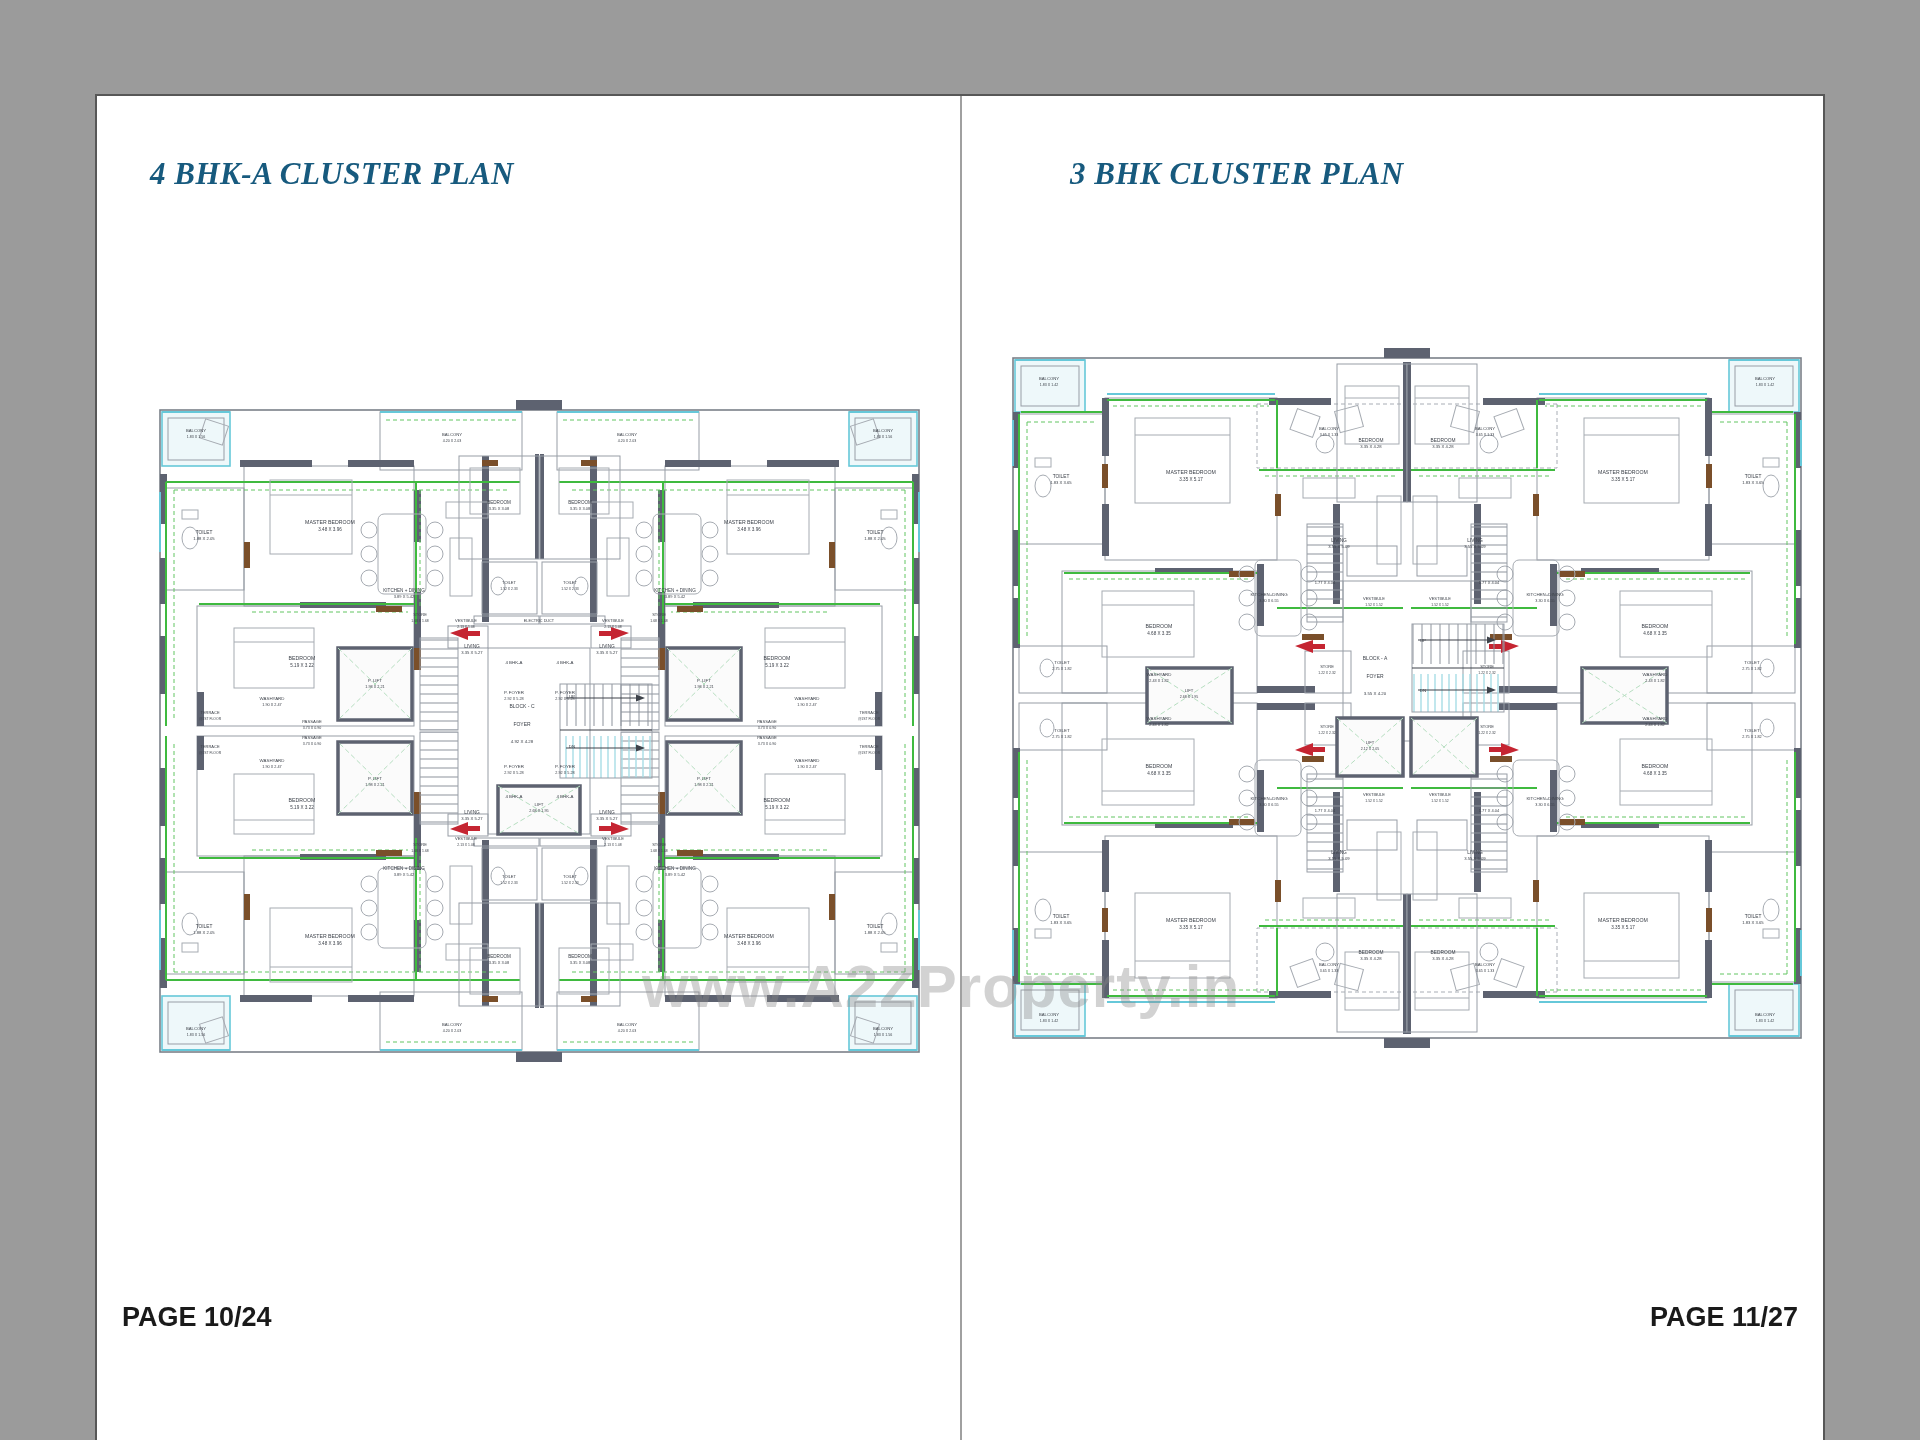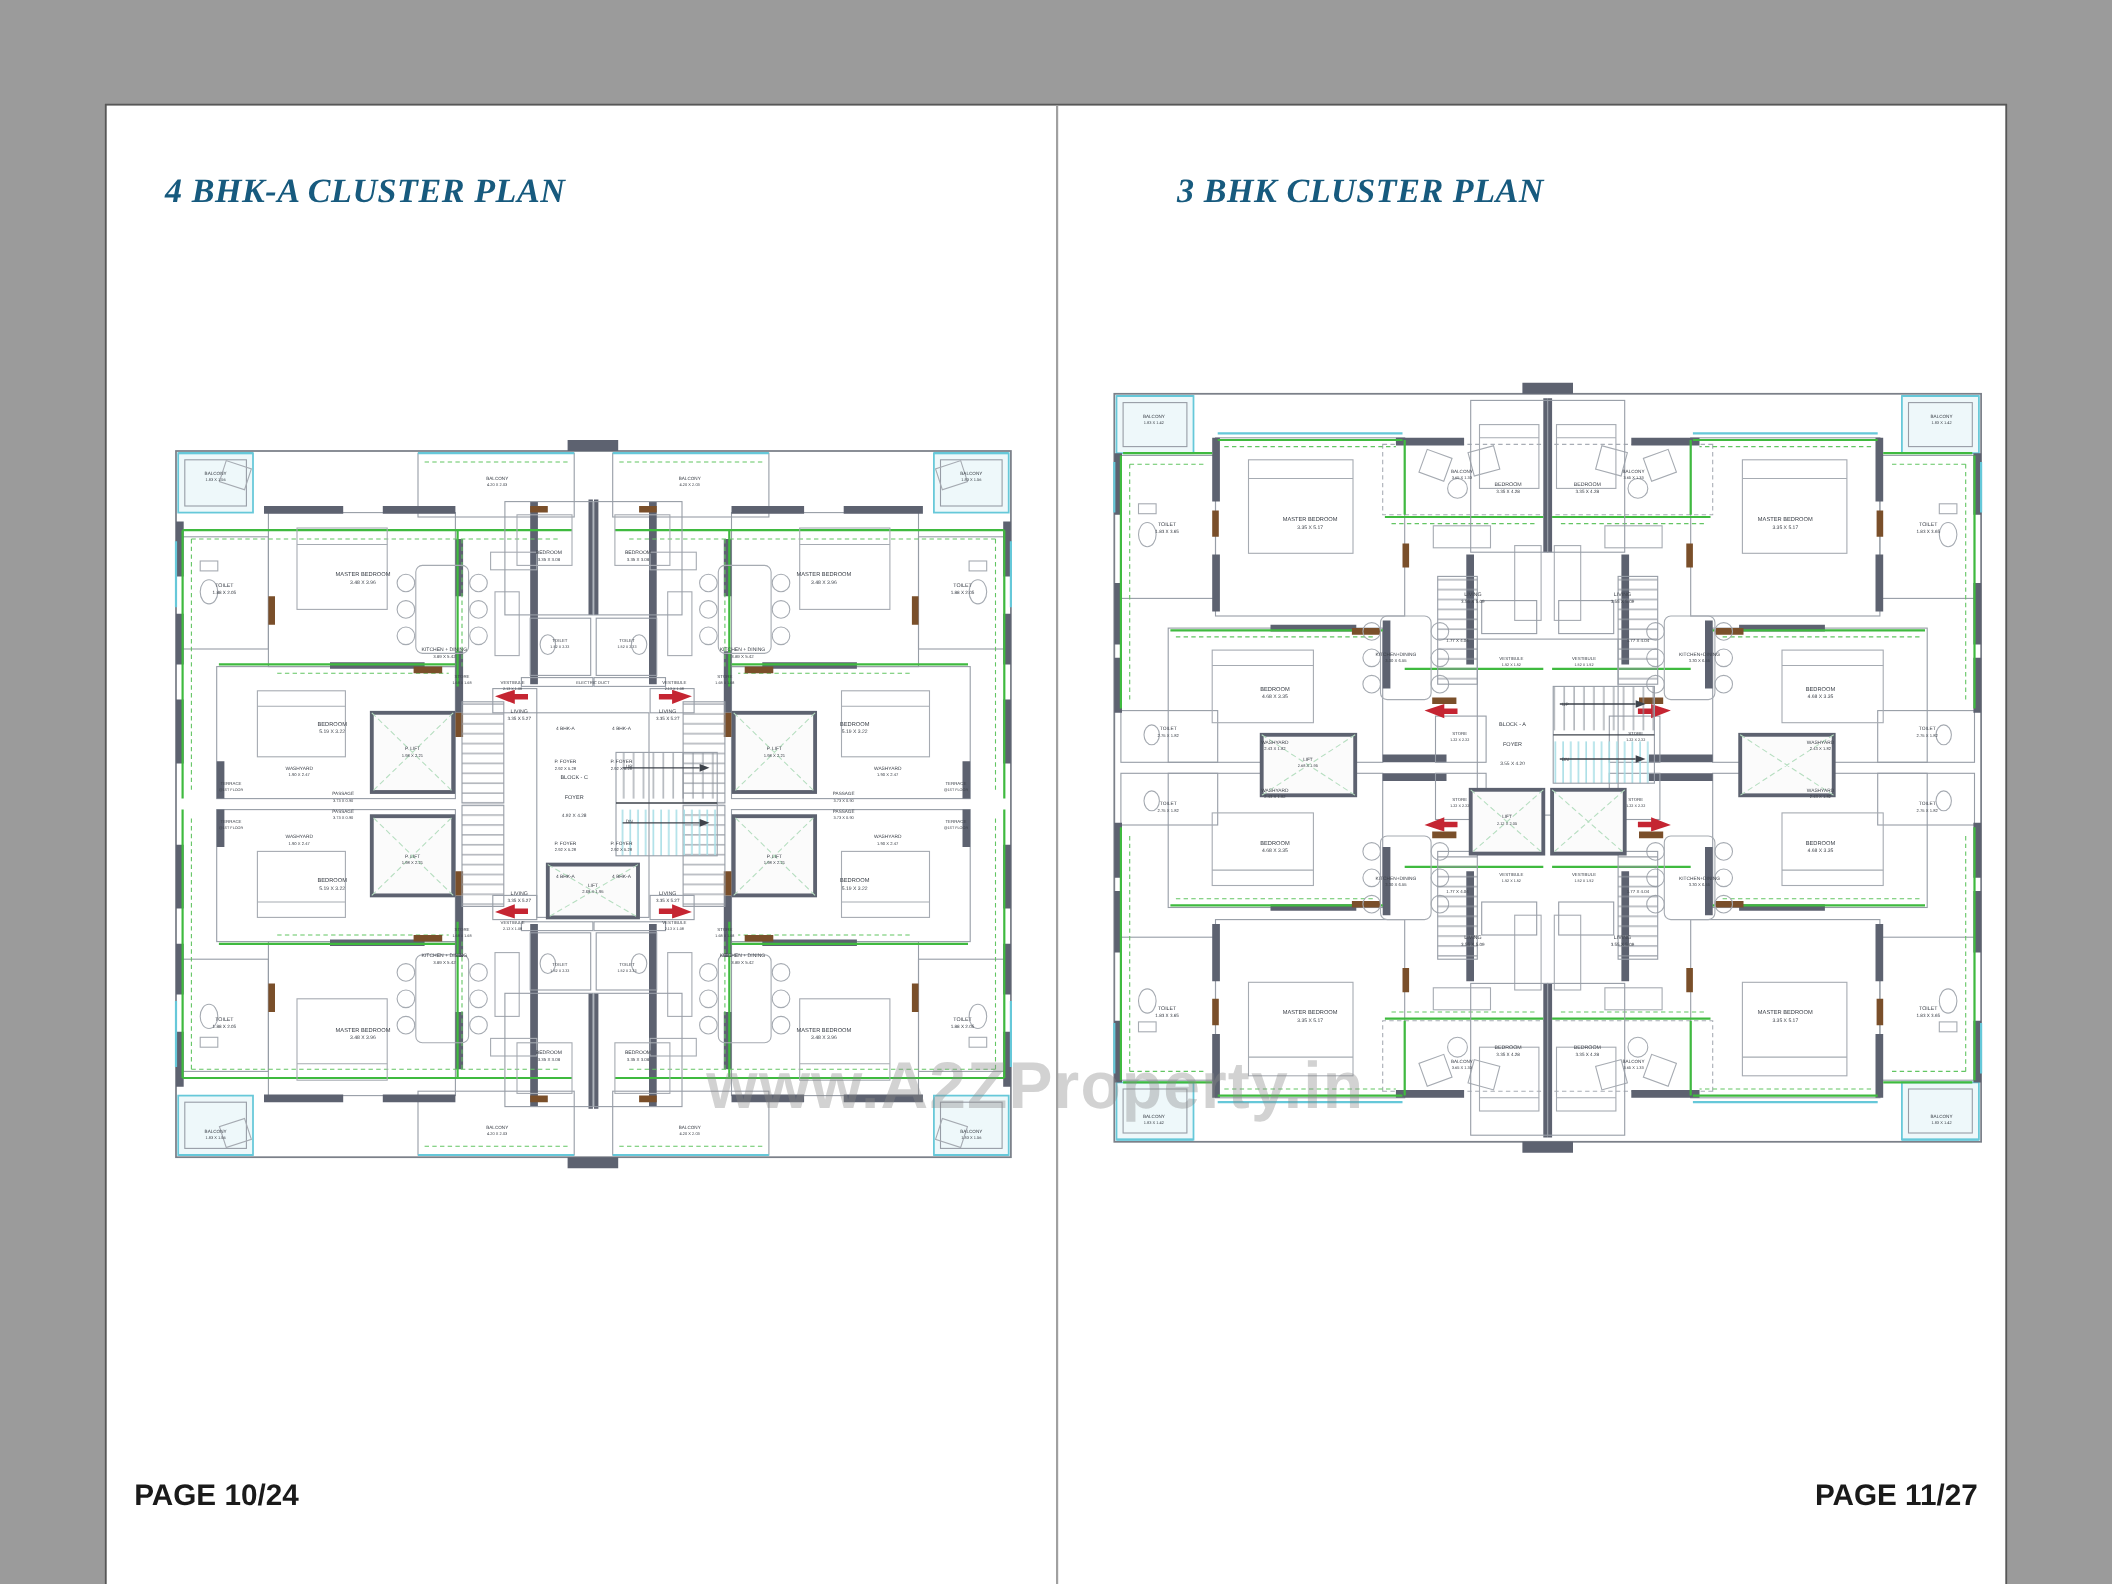--- a/index.html
+++ b/index.html
@@ -14,21 +14,21 @@
   }
   .divider{position:absolute;left:863px;top:0;bottom:0;width:2px;background:#a0a0a0;}
   .page-title{
     position:absolute;top:60px;margin:0;
     font-family:"Liberation Serif",serif;font-style:italic;font-weight:bold;
     font-size:31px;letter-spacing:.5px;color:var(--title,#175a7e);white-space:nowrap;
   }
   .title-left{left:53px;}
   .title-right{left:973px;}
   .page-footer{
-    position:absolute;top:1206px;font-weight:bold;font-size:27px;color:#1a1a1a;white-space:nowrap;margin-top:42px;
+    position:absolute;top:1206px;font-weight:bold;font-size:27px;color:#1a1a1a;white-space:nowrap;
   }
   .footer-left{left:25px;}
   .footer-right{right:25px;}
   .plan{position:absolute;}
   .plan-4bhk{left:55px;top:300px;width:775px;height:670px;}
   .plan-3bhk{left:910px;top:250px;width:800px;height:704px;}
   svg{display:block;width:100%;height:100%;}
   
   .thin{fill:none;stroke:#979da6;stroke-width:1;}
   .outline{fill:none;stroke:#7b8089;stroke-width:1.6;}

